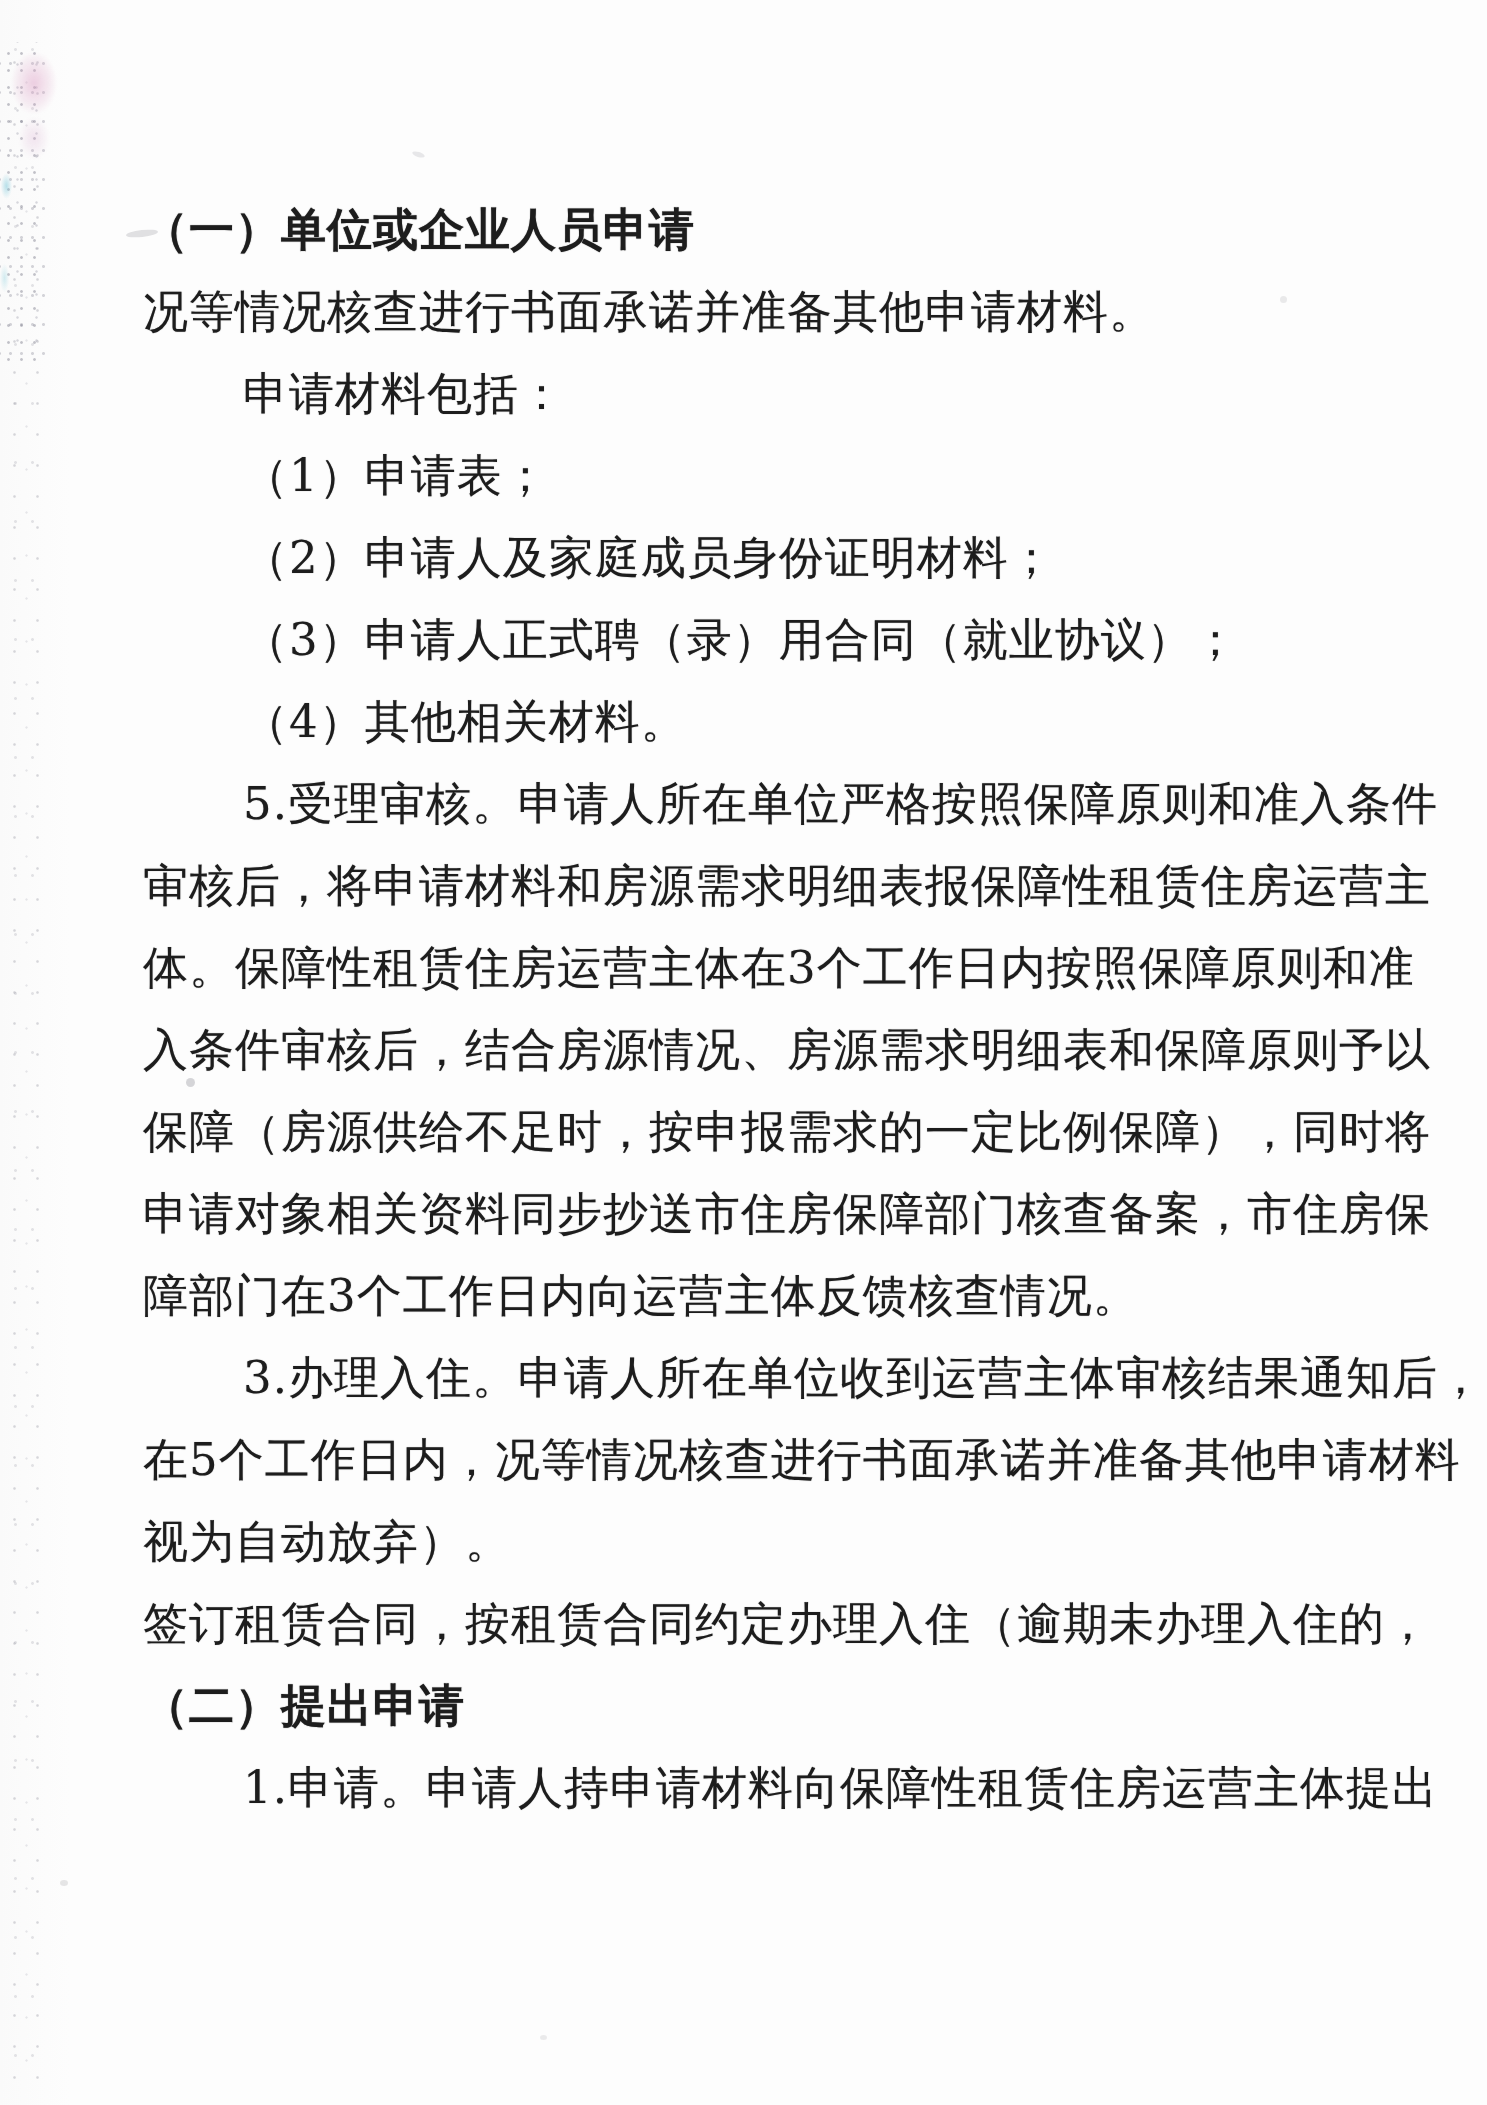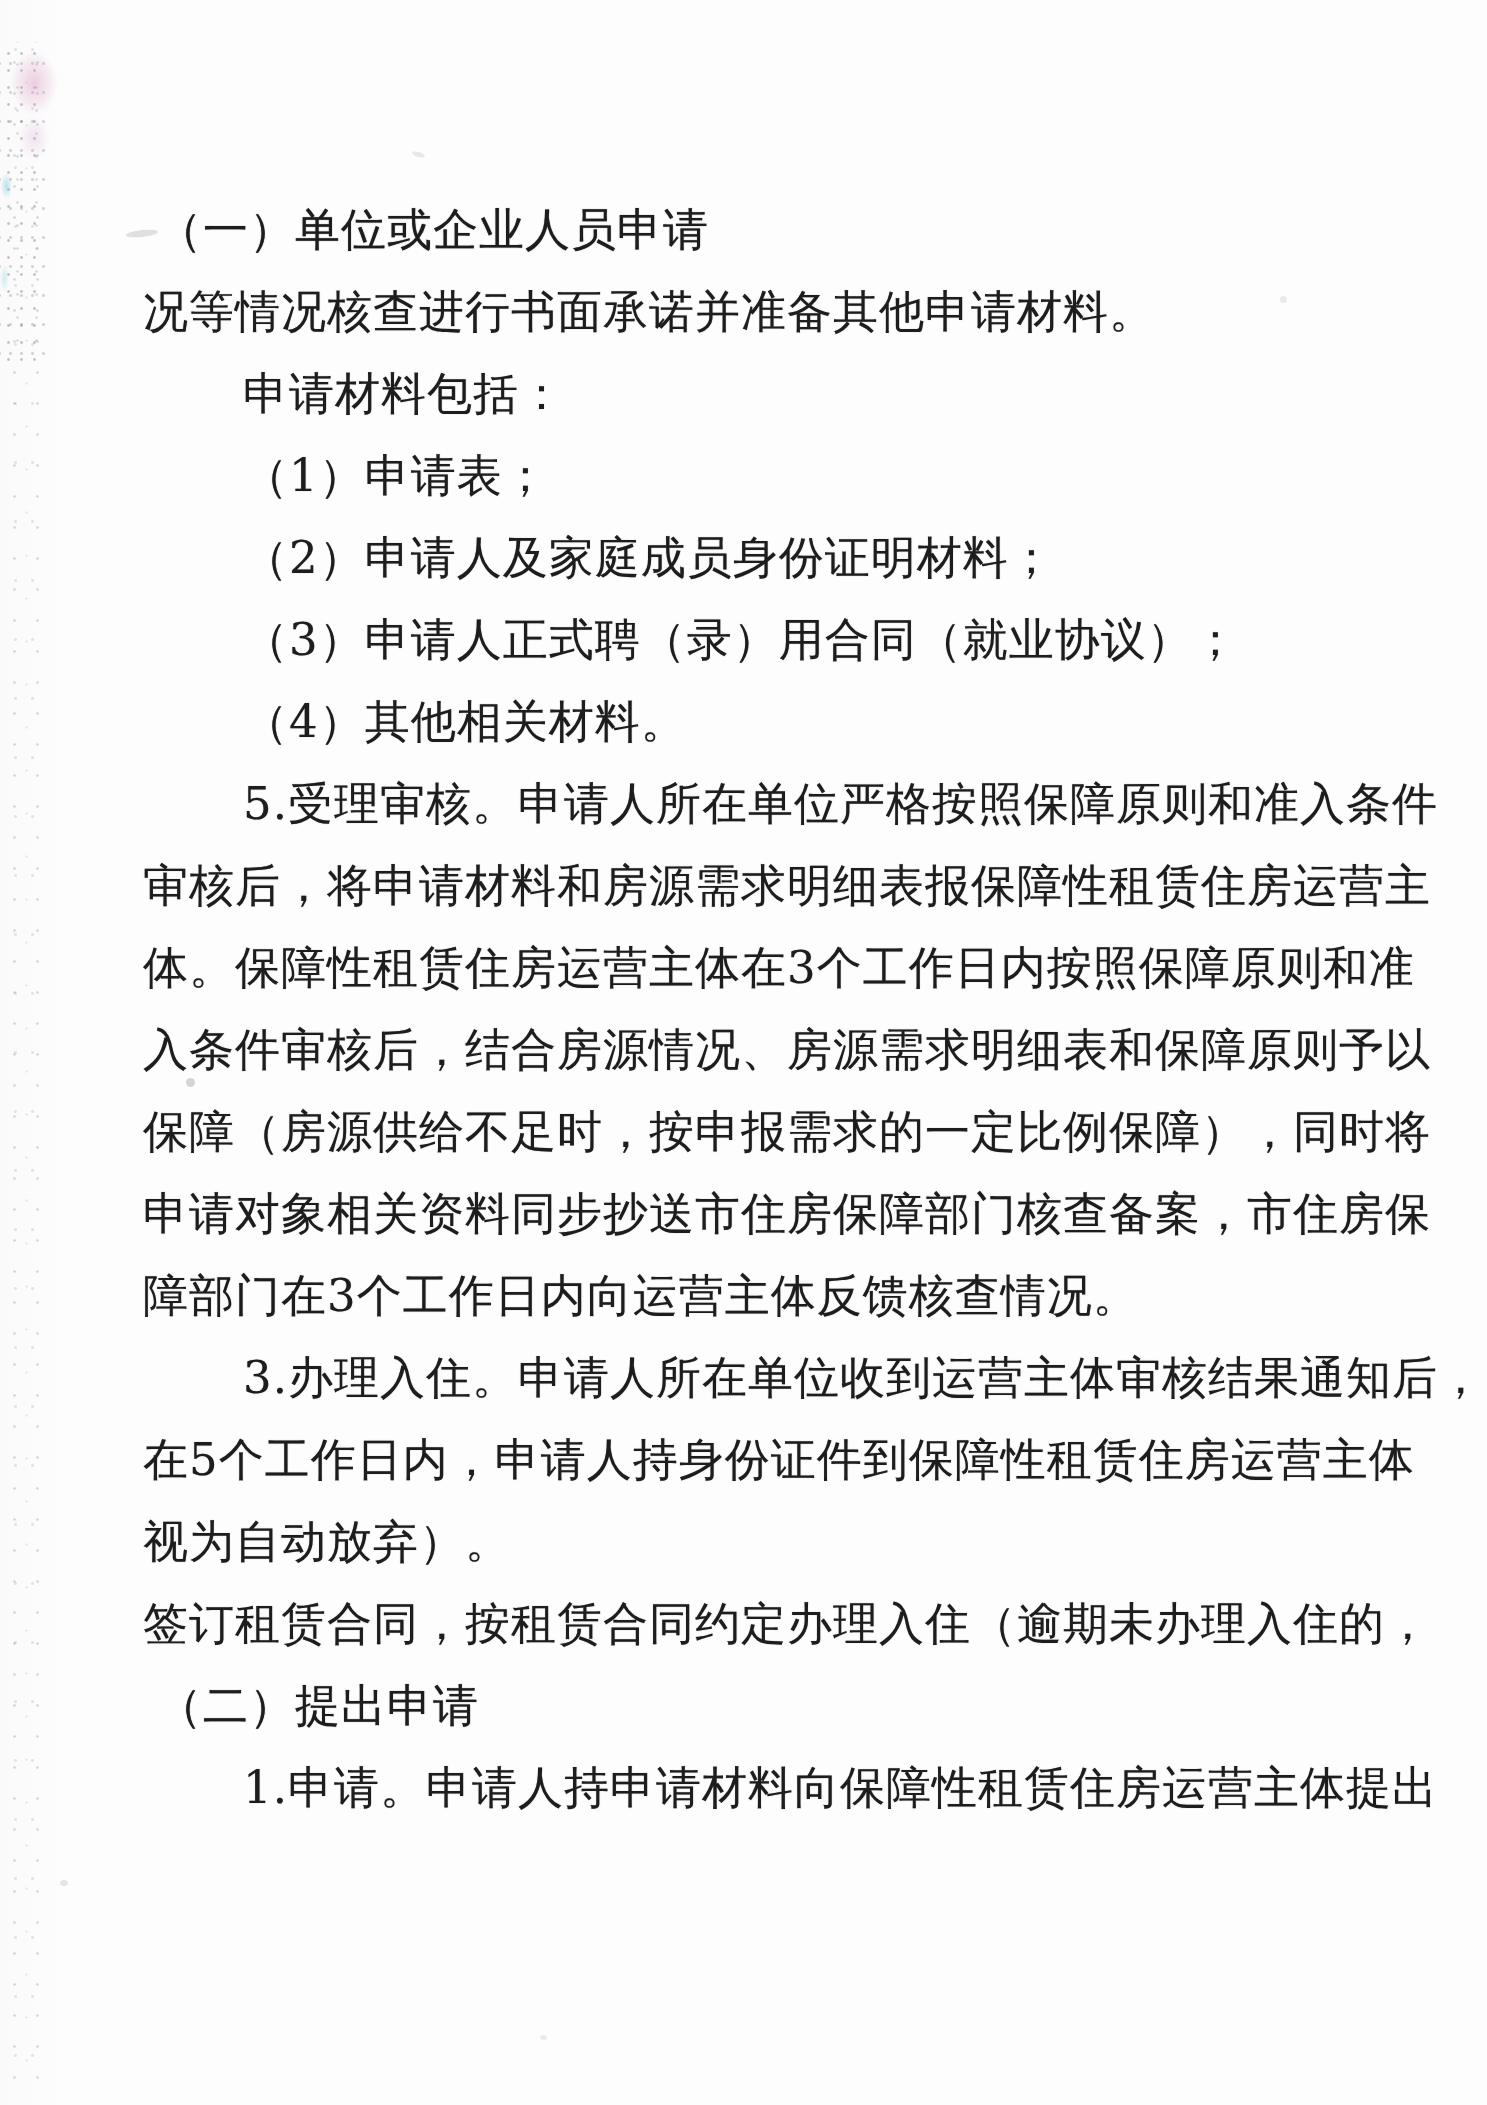--- a/index.html
+++ b/index.html
@@ -27,23 +27,22 @@
     font-size: 45px;
     letter-spacing: 1px;
     color: #1d1d1d;
     white-space: nowrap;
     text-shadow: 0 0 1px rgba(25, 25, 25, 0.45);
   }
   .line.indent {
     text-indent: 100px;
   }
   .line.heading {
-    font-weight: normal;
+    font-weight: bold;
     text-shadow: 0 0 1px rgba(15, 15, 15, 0.7);
-    margin-left: 14px;
   }
   
   .edge-noise {
     position: absolute;
     left: 0;
     top: 42px;
     width: 46px;
     height: 2060px;
     background-image:
       radial-gradient(circle, rgba(115,115,130,0.28) 0.8px, transparent 1.7px),
@@ -141,20 +140,20 @@
     <div class="line indent">（3）申请人正式聘（录）用合同（就业协议）；</div>
     <div class="line indent">（4）其他相关材料。</div>
     <div class="line indent">5.受理审核。申请人所在单位严格按照保障原则和准入条件</div>
     <div class="line flush">审核后，将申请材料和房源需求明细表报保障性租赁住房运营主</div>
     <div class="line flush">体。保障性租赁住房运营主体在3个工作日内按照保障原则和准</div>
     <div class="line flush">入条件审核后，结合房源情况、房源需求明细表和保障原则予以</div>
     <div class="line flush">保障（房源供给不足时，按申报需求的一定比例保障），同时将</div>
     <div class="line flush">申请对象相关资料同步抄送市住房保障部门核查备案，市住房保</div>
     <div class="line flush">障部门在3个工作日内向运营主体反馈核查情况。</div>
     <div class="line indent">3.办理入住。申请人所在单位收到运营主体审核结果通知后，</div>
-    <div class="line flush">在5个工作日内，申请人持身份证件到保障性租赁住房运营主体</div>
+    <div class="line flush">在5个工作日内，况等情况核查进行书面承诺并准备其他申请材料</div>
     <div class="line flush">视为自动放弃）。</div>
     <div class="line flush">签订租赁合同，按租赁合同约定办理入住（逾期未办理入住的，</div>
     <div class="line heading">（二）提出申请</div>
     <div class="line indent">1.申请。申请人持申请材料向保障性租赁住房运营主体提出</div>
   </div>
 
 </div>
 
 </body></html>

